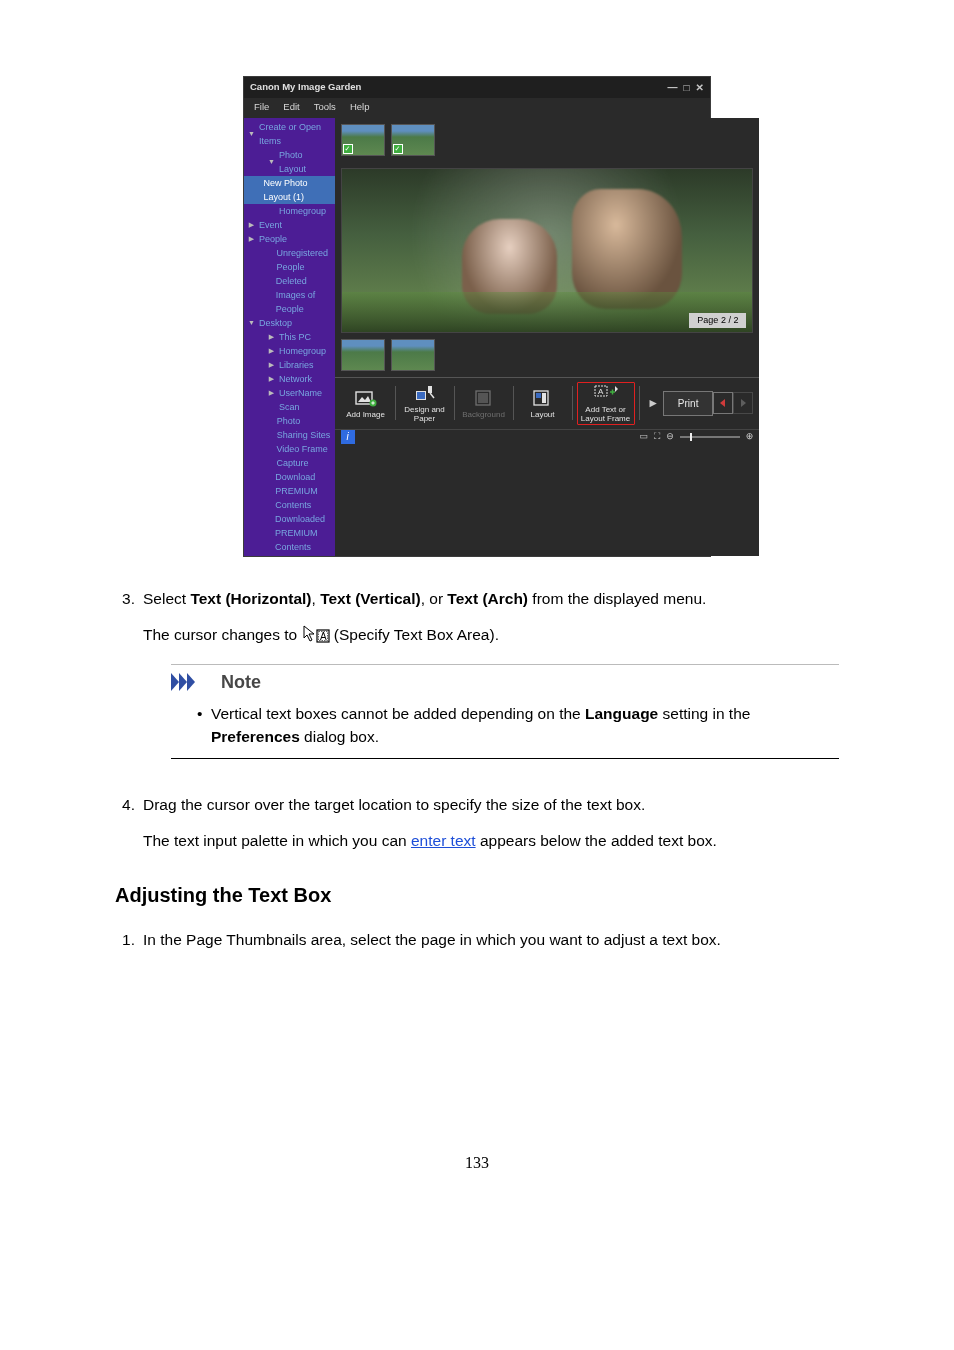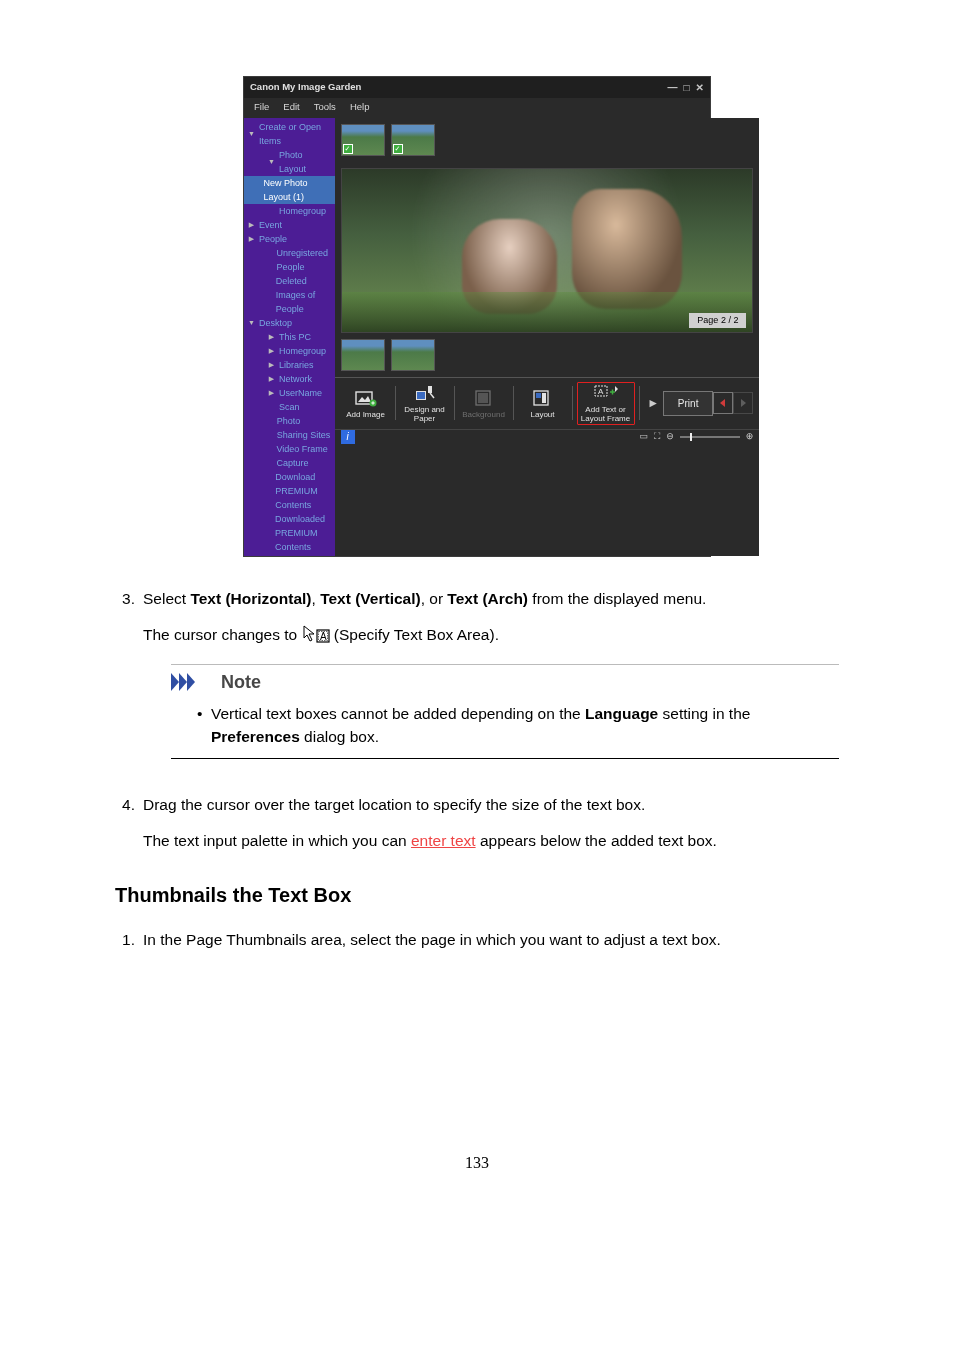--- a/index.html
+++ b/index.html
@@ -143,21 +143,21 @@
   .step-body p { margin: 12px 0 0 0; }
   .step-body .first { margin-top: 0; }
   .cursor-icon { display: inline-block; vertical-align: -6px; }
   .note-block { margin: 12px 0 16px 28px; border-top: 1px solid #bbb; border-bottom: 1px solid #000; padding: 0 0 10px 0; }
   .note-header { display: flex; align-items: center; gap: 8px; padding: 4px 0 6px 0; }
   .note-header span.lbl { font-weight: bold; font-size: 18px; color: #474747; }
   .note-chev svg { display: block; }
   .note-ul { margin-left: 26px; }
   .note-ul li { display: flex; }
   .note-ul .bullet { width: 14px; flex: none; }
-  a.link { color: #ef4444; text-decoration: underline; }
+  a.link { color: #1d4ed8; text-decoration: underline; }
   h2.section { font-size: 20px; font-weight: bold; margin: 28px 0 18px 0; }
   .pagenum { text-align: center; font-family: "Times New Roman", serif; font-size: 16px; margin-top: 200px; }
 </style>
 </head>
 <body>
 
 <div class="page">
 
   <div class="app-window">
     <div class="titlebar">
@@ -410,21 +410,21 @@
       <div class="step-num">4.</div>
       <div class="step-body">
         <p class="first">Drag the cursor over the target location to specify the size of the text box.</p>
         <p>
           <span>The text input palette in which you can </span><a href="#" class="link">enter text</a><span> appears below the added text box.</span>
         </p>
       </div>
     </li>
   </ol>
 
-  <h2 class="section">Thumbnails the Text Box</h2>
+  <h2 class="section">Adjusting the Text Box</h2>
 
   <ol>
     <li class="step">
       <div class="step-num">1.</div>
       <div class="step-body">
         <p class="first">In the Page Thumbnails area, select the page in which you want to adjust a text box.</p>
       </div>
     </li>
   </ol>
 

